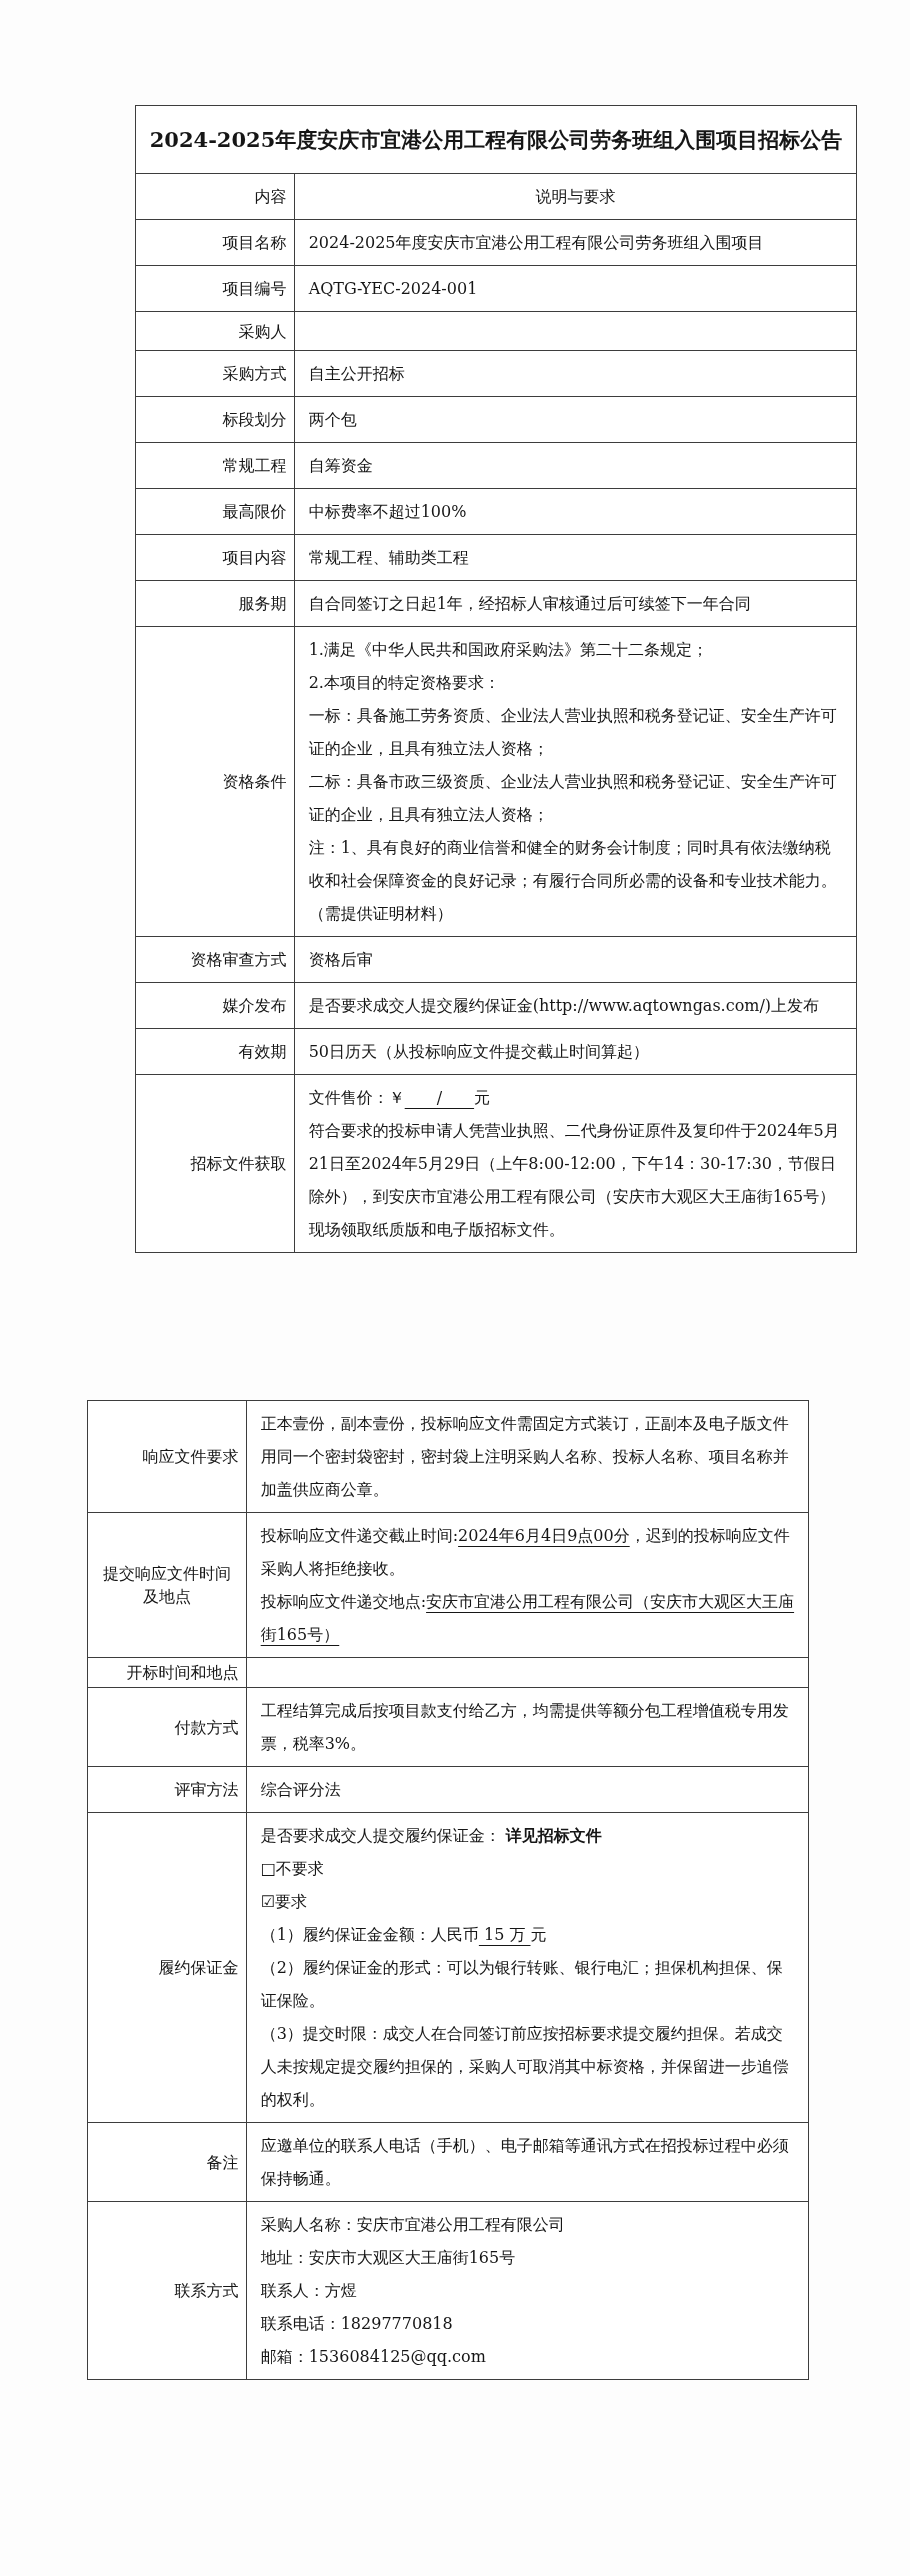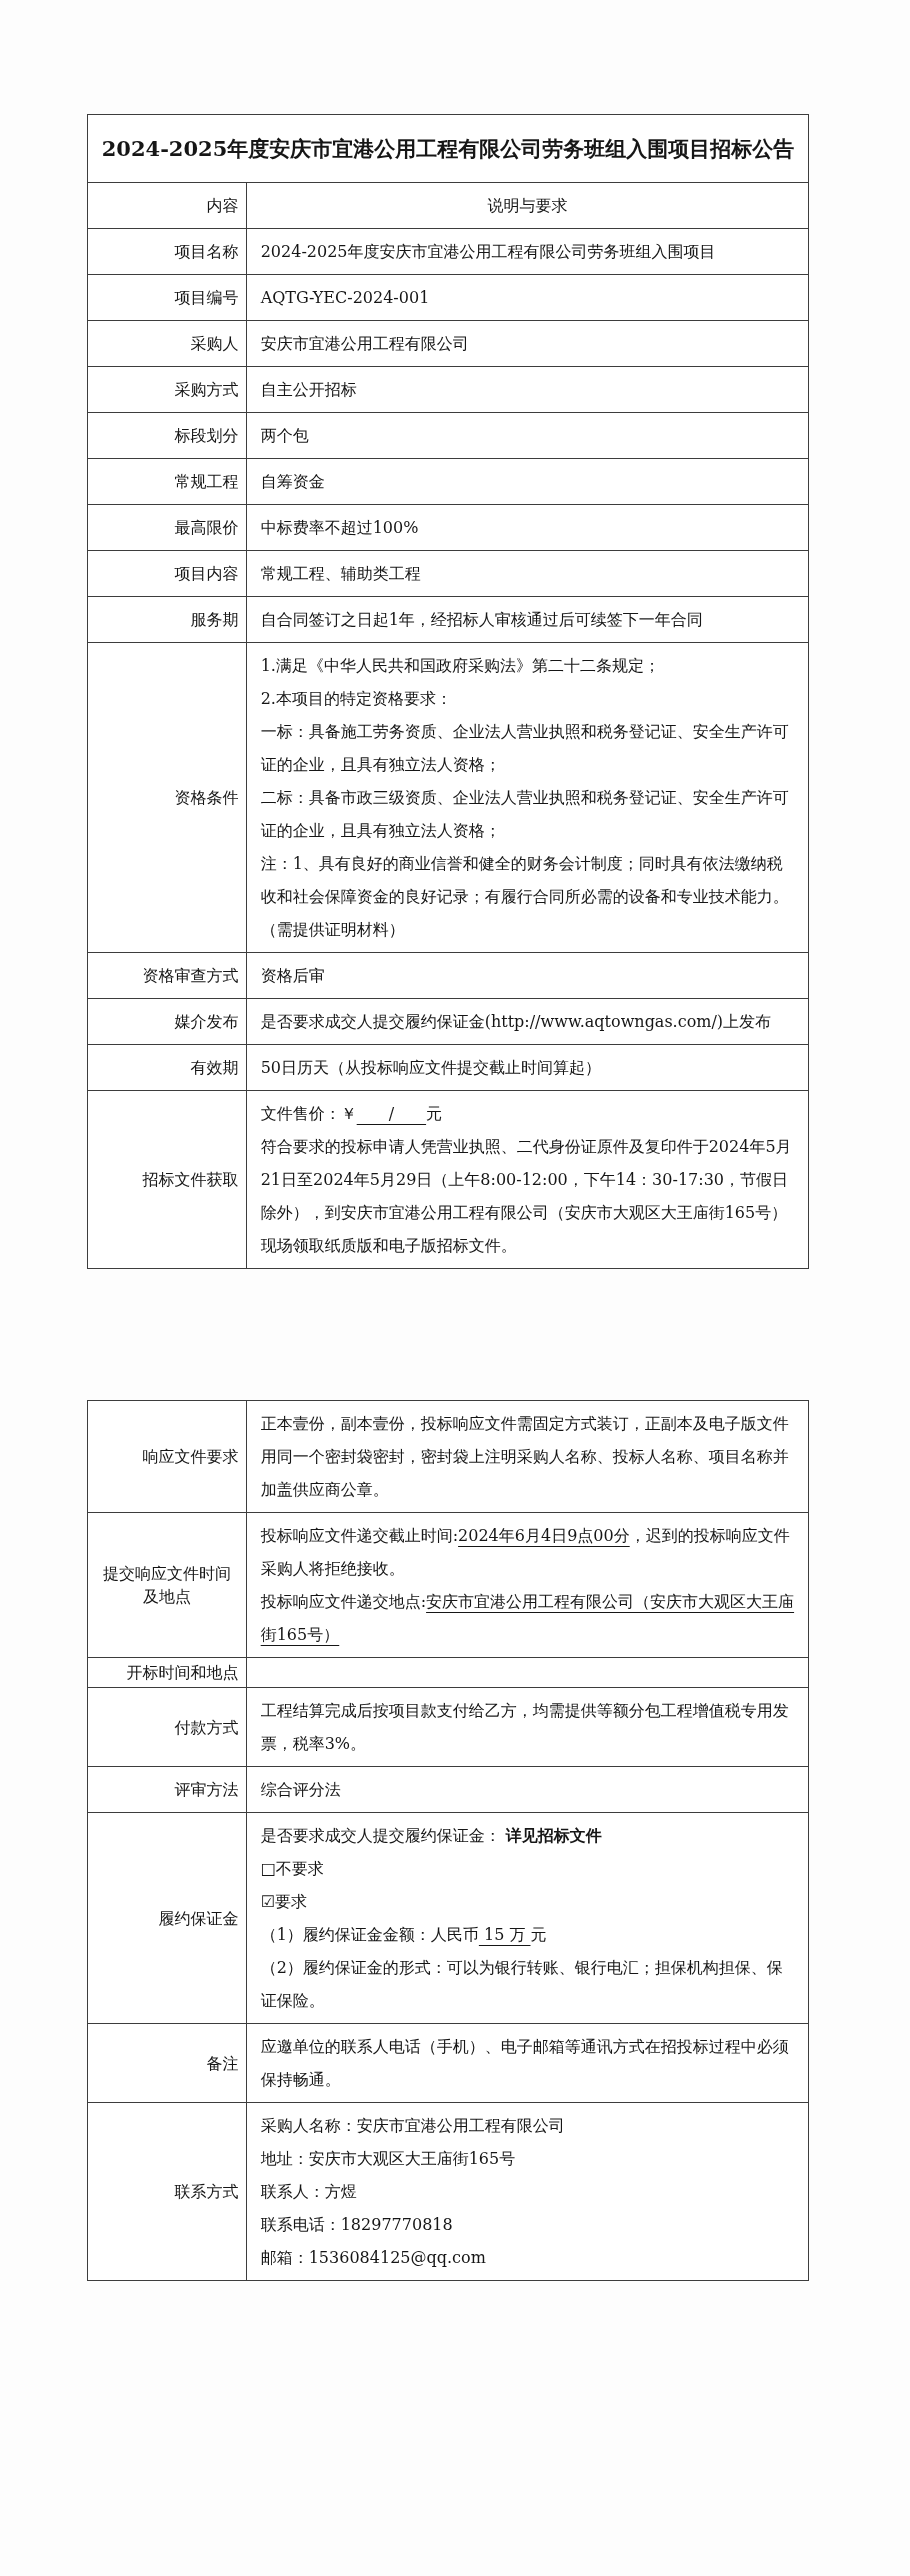--- a/index.html
+++ b/index.html
@@ -5,21 +5,21 @@
   html,body{margin:0;padding:0;}
   body{
     width:911px;height:2576px;position:relative;background:#fdfdfd;
     font-family:"DejaVu Serif","Liberation Serif",serif;color:#161616;
     overflow:hidden;
   }
   .tbl{
     position:absolute;left:87px;width:722px;box-sizing:border-box;
     background:#ffffff;border:1.5px solid #3d3d3d;
   }
-  #t1{top:114px;}
+  #t1{top:105px;margin-left:48px;}
   #t2{top:1400px;}
   .tr{display:flex;border-top:1.5px solid #3d3d3d;}
   .tr.first{border-top:none;}
   .tl{
     flex:0 0 159px;width:159px;box-sizing:border-box;border-right:0.8px solid #3d3d3d;
     display:flex;align-items:center;justify-content:flex-end;text-align:center;
     padding:3px 7.6px;font-size:16px;line-height:23px;
   }
   .td{
     flex:1;box-sizing:border-box;padding:6px 13.7px;
@@ -73,23 +73,20 @@
         </div>
       <div class="td">
           <p class="p">AQTG-YEC-2024-001</p>
         </div>
     </div>
 
     <div class="tr r-50">
       <div class="tl">
           <span>采购人</span>
         </div>
-      <div class="td">
-          <p class="p">安庆市宜港公用工程有限公司</p>
-        </div>
     </div>
 
     <div class="tr r-50">
       <div class="tl">
           <span>采购方式</span>
         </div>
       <div class="td">
           <p class="p">自主公开招标</p>
         </div>
     </div>
@@ -249,20 +246,21 @@
       <div class="td">
         <p class="p">
           <span>是否要求成交人提交履约保证金： </span><b>详见招标文件</b>
         </p>
         <p class="p">□不要求</p>
         <p class="p">☑要求</p>
         <p class="p">
           <span>（1）履约保证金金额：人民币</span><span class="u"> 15 万 </span><span>元</span>
         </p>
         <p class="p">（2）履约保证金的形式：可以为银行转账、银行电汇；担保机构担保、保证保险。</p>
+        <p class="p">（3）提交时限：成交人在合同签订前应按招标要求提交履约担保。若成交人未按规定提交履约担保的，采购人可取消其中标资格，并保留进一步追偿的权利。</p>
       </div>
     </div>
 
     <div class="tr">
       <div class="tl">
           <span>备注</span>
         </div>
       <div class="td">
           <p class="p">应邀单位的联系人电话（手机）、电子邮箱等通讯方式在招投标过程中必须保持畅通。</p>
         </div>

